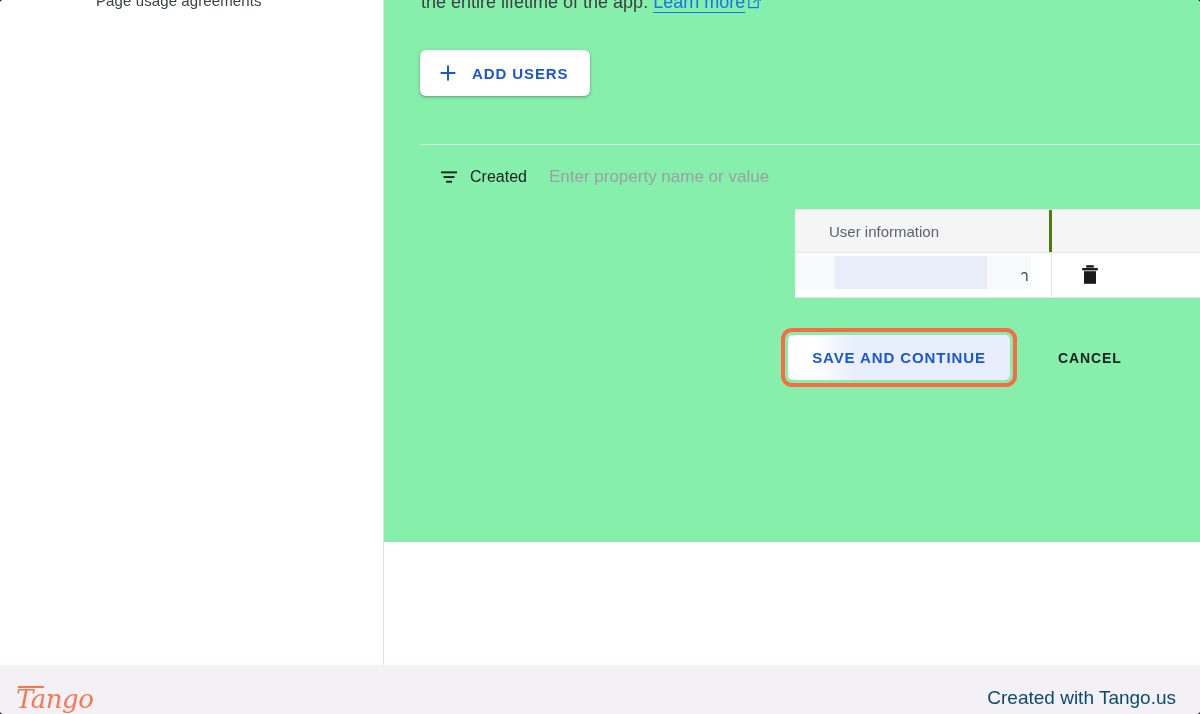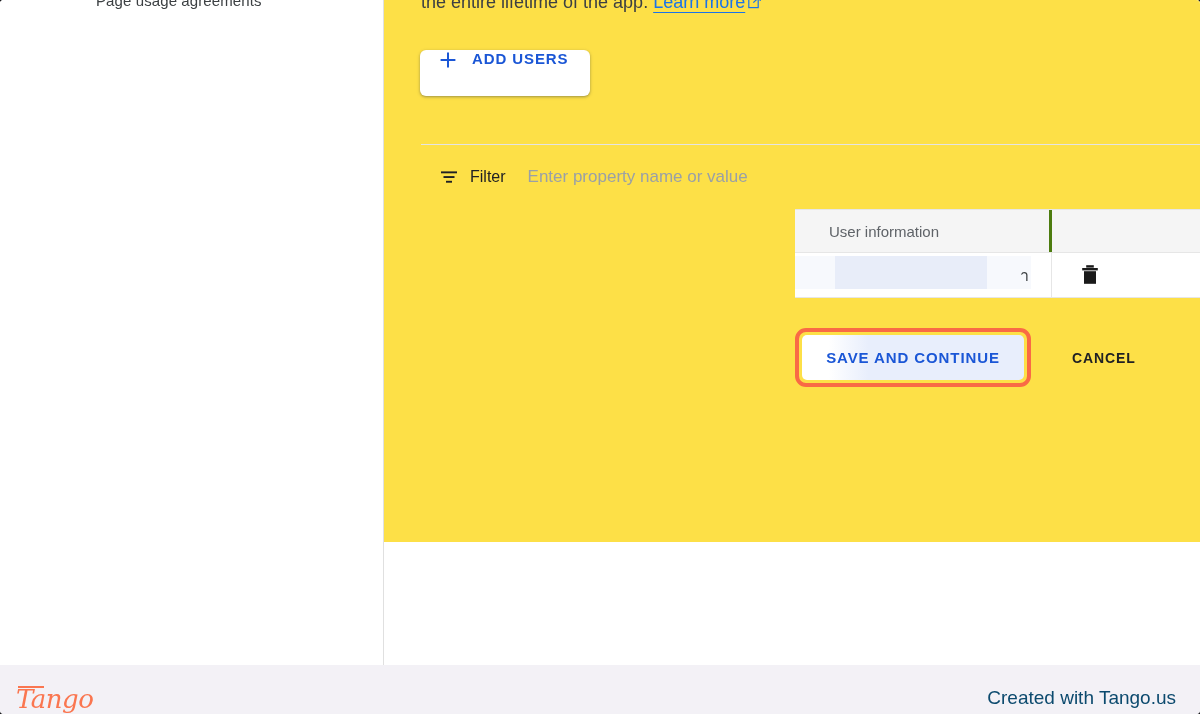--- a/index.html
+++ b/index.html
@@ -68,21 +68,21 @@
     color: #3c4043;
     white-space: nowrap;
     letter-spacing: .1px;
   }
 
   
   .main {
     position: relative;
     flex: 1 1 auto;
     height: 542px;
-    background: #fde047;
+    background: #86efac;
   }
 
   .intro-text {
     position: absolute;
     left: 37px;
     top: -11px;
     font-size: 18px;
     line-height: 26px;
     color: #3c4043;
     white-space: nowrap;
@@ -100,21 +100,21 @@
   }
 
   
   .add-users-btn {
     position: absolute;
     left: 36px;
     top: 50px;
     height: 46px;
     padding: 0 22px 0 18px;
     display: flex;
-    align-items: flex-start;
+    align-items: center;
     background: #ffffff;
     border: none;
     border-radius: 6px;
     box-shadow: 0 1px 2px 0 rgba(60,64,67,.30), 0 1px 3px 1px rgba(60,64,67,.15);
     cursor: pointer;
     font-family: inherit;
   }
   .add-users-btn .plus {
     margin-right: 14px;
     display: flex;
@@ -233,21 +233,21 @@
     border: none;
     padding: 0;
     display: flex;
     align-items: center;
     cursor: pointer;
   }
 
   
   .action-row {
     position: absolute;
-    left: 411px;
+    left: 397px;
     top: 328px;
     display: flex;
     align-items: center;
   }
   .save-wrap {
     position: relative;
     width: 236px;
     height: 59px;
   }
   .save-highlight {
@@ -374,21 +374,21 @@
       </button>
 
       <div class="filter-bar">
         <span class="filter-icon-wrap">
           <svg width="19" height="16" viewBox="0 0 19 16">
             <rect x="1" y="2.4" width="16" height="1.9" fill="#202124"></rect>
             <rect x="3.5" y="7.1" width="11" height="1.9" fill="#202124"></rect>
             <rect x="6" y="11.8" width="6" height="1.9" fill="#202124"></rect>
           </svg>
         </span>
-        <span class="filter-label">Filter</span>
+        <span class="filter-label">Created</span>
         <input class="filter-input" type="text" placeholder="Enter property name or value" style="">
 
       </div>
 
       <div class="user-table">
         <div class="table-header-row">
           <div class="th-user-info">User information</div>
           <div class="th-actions"></div>
         </div>
         <div class="table-data-row">

